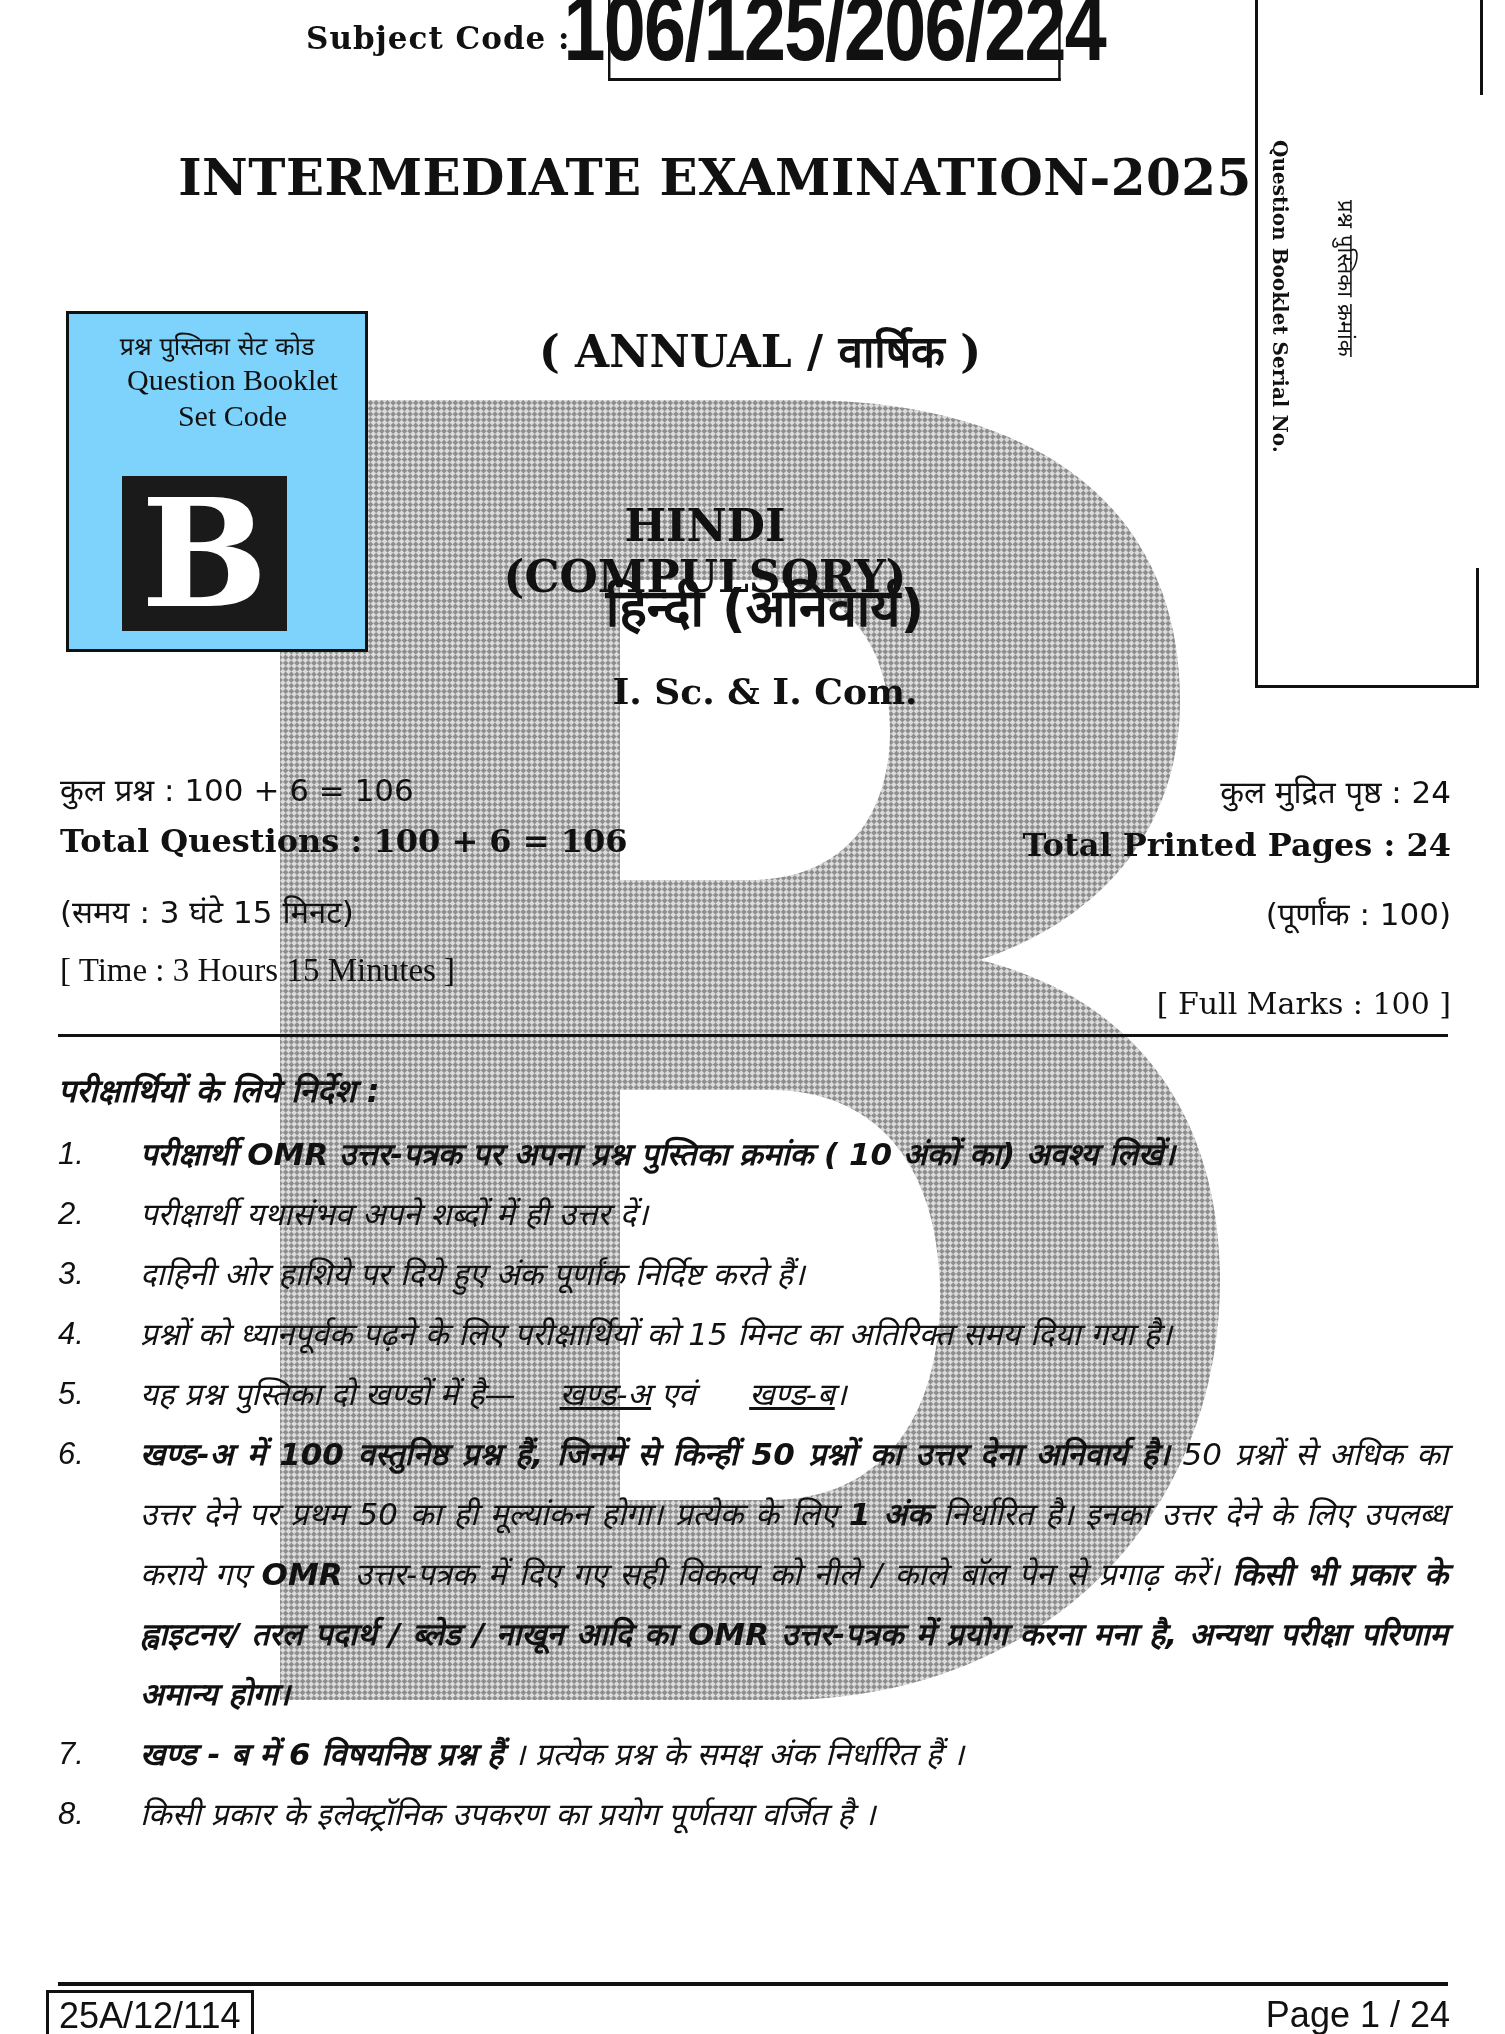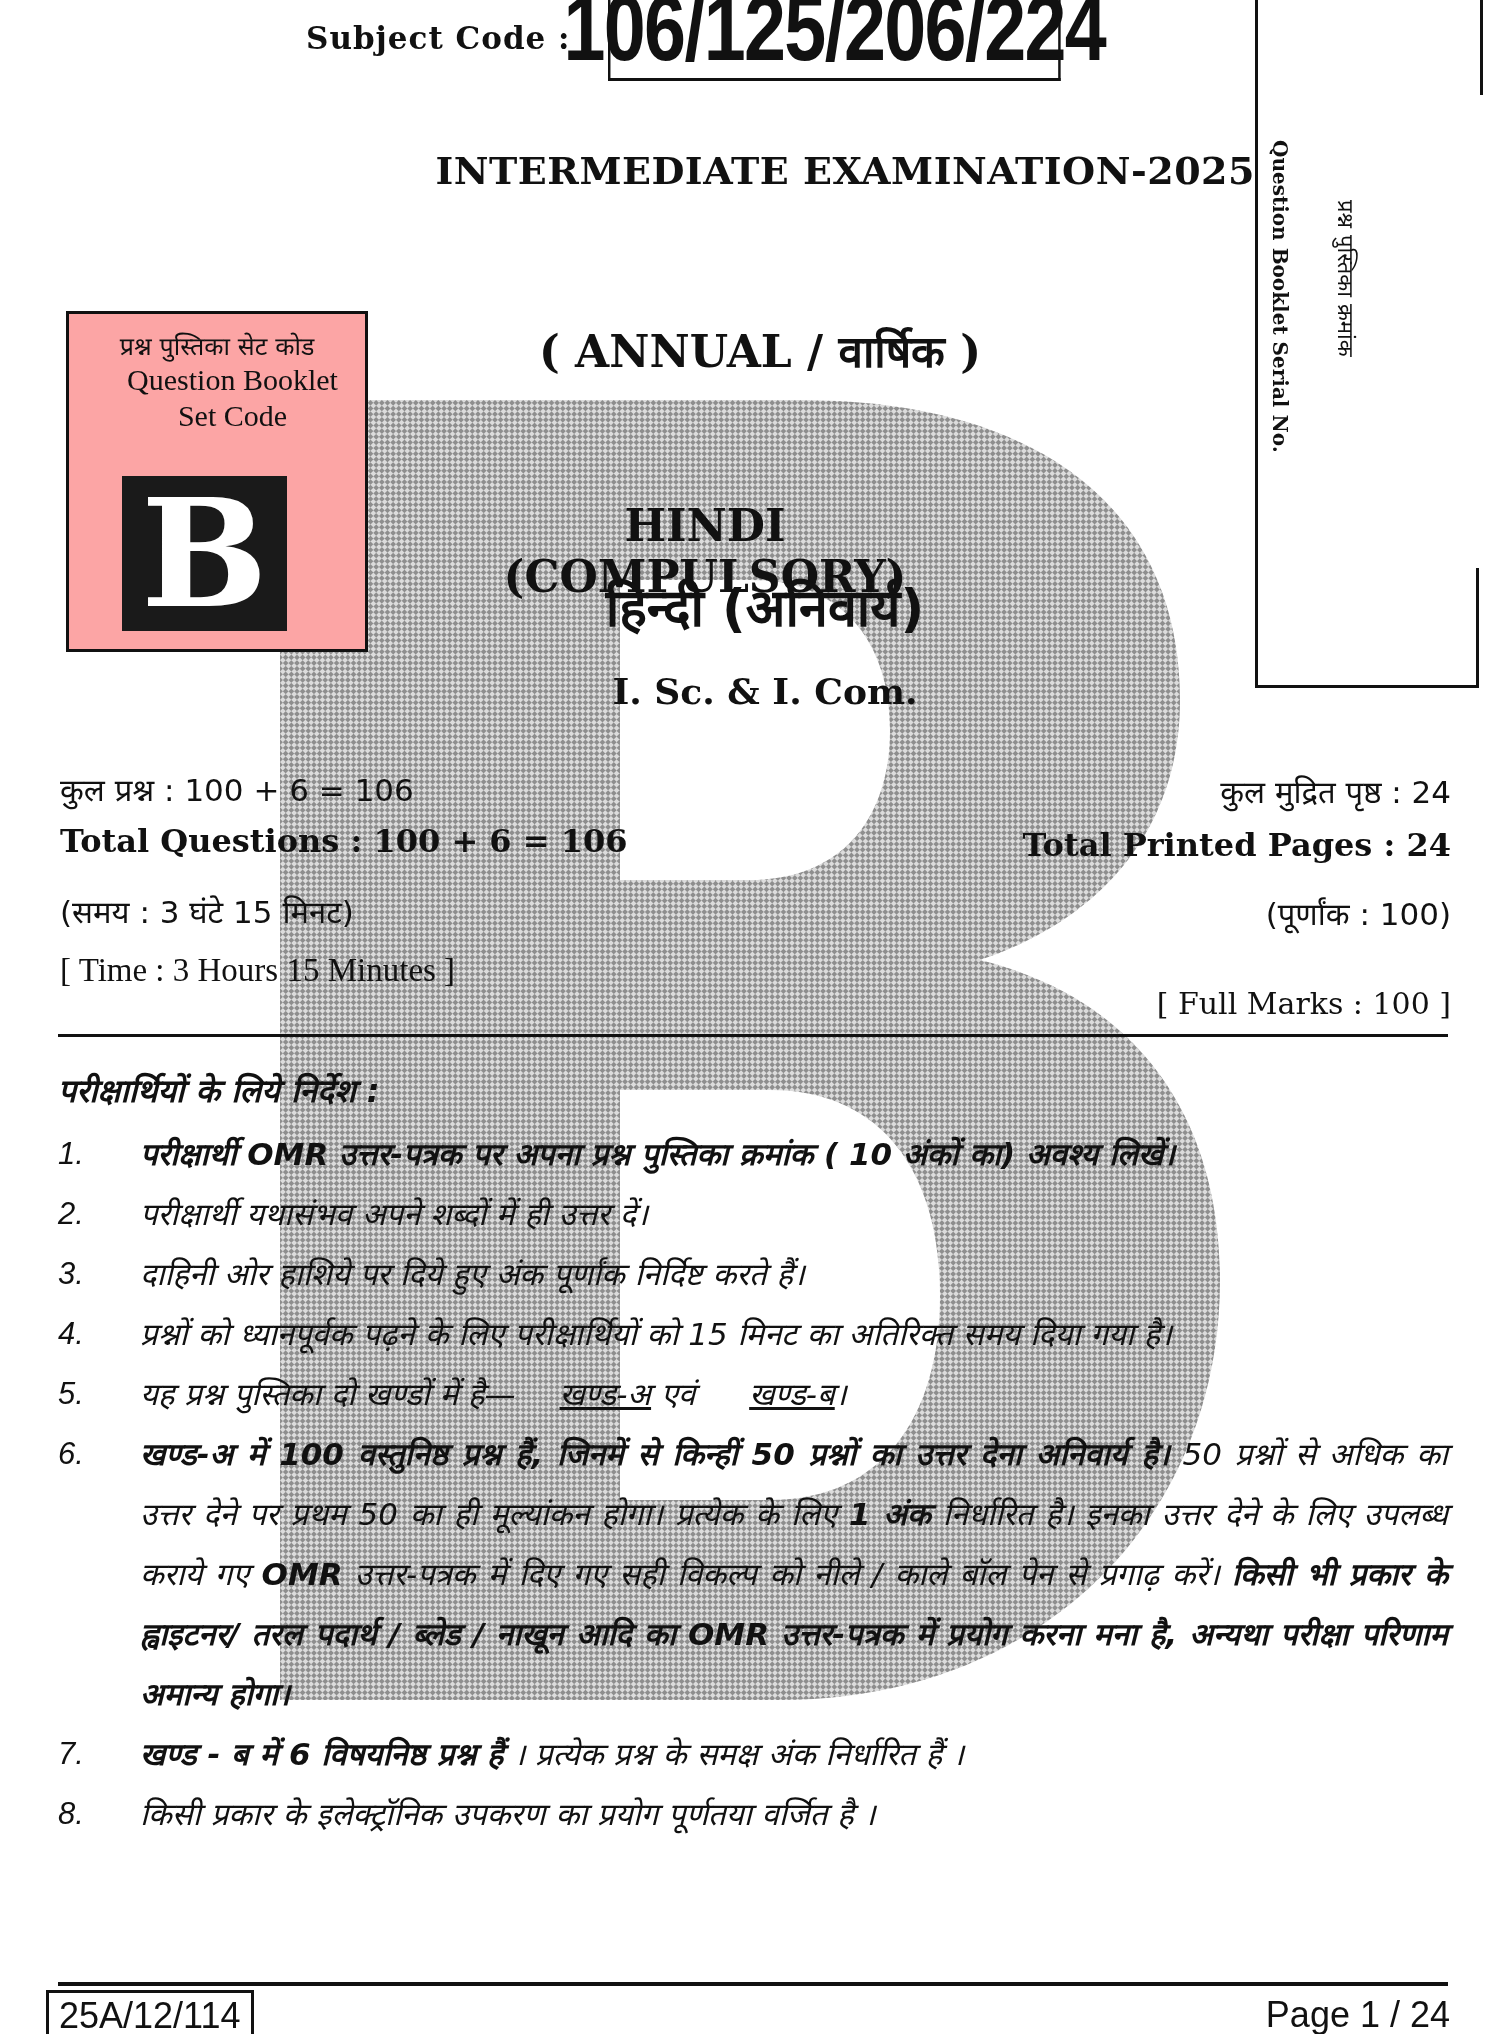--- a/index.html
+++ b/index.html
@@ -12,25 +12,25 @@
   .subject-label { left:306px; top:20px; font-family:"DejaVu Serif", serif; font-weight:bold; font-size:31px; letter-spacing:1px; }
   .subject-box { left:608px; top:-22px; width:546px; height:100px; border:3px solid #111; border-top:none; display:flex; align-items:center; justify-content:center; font-family:"Liberation Sans", sans-serif; font-weight:bold; font-size:92px; transform:scaleX(0.82); transform-origin:left center; letter-spacing:-2px; }
   .serial-box { left:1255px; top:-5px; width:218px; height:690px; border-left:3px solid #111; border-bottom:3px solid #111; }
   .serial-box::after { content:""; position:absolute; right:-3px; bottom:-3px; height:120px; border-right:3px solid #111; }
   .serial-right-line { left:1480px; top:0; height:95px; border-left:3px solid #111; }
   .serial-text { left:1262px; top:140px; width:60px; height:380px; }
   .serial-text .inner { position:absolute; left:0; top:0; transform:rotate(90deg) translate(0,-60px); transform-origin:left top; white-space:nowrap; }
   .serial-hi { font-family:"DejaVu Sans", sans-serif; font-size:22px; position:absolute; left:0; top:0; }
   .serial-en { font-family:"DejaVu Serif", serif; font-size:20px; font-weight:bold; position:absolute; left:0; top:30px; }
 
-  .title-en { left:175px; top:148px; width:1080px; text-align:right; font-family:"DejaVu Serif", serif; font-weight:bold; font-size:38px; letter-spacing:0.5px; }
+  .title-en { left:175px; top:148px; width:1080px; text-align:center; font-family:"DejaVu Serif", serif; font-weight:bold; font-size:50px; letter-spacing:0.5px; }
   .title-hi { left:420px; top:232px; width:680px; text-align:center; font-family:"DejaVu Sans", sans-serif; font-weight:bold; font-size:46px; }
   .title-type { left:470px; top:320px; width:580px; text-align:center; font-family:"DejaVu Serif", serif; font-weight:bold; font-size:44px; }
 
-  .setcode-box { left:66px; top:311px; width:296px; height:335px; border:3px solid #111; text-align:center; background:#fca5a5; }
+  .setcode-box { left:66px; top:311px; width:296px; height:335px; border:3px solid #111; text-align:center; background:#7dd3fc; }
   .setcode-hi { margin-top:14px; font-family:"DejaVu Sans", sans-serif; font-size:25px; }
   .setcode-en { font-family:"Liberation Serif", serif; font-size:30px; line-height:36px;padding-left:31px; }
   .setcode-letter { position:absolute; left:53px; top:162px; width:165px; height:155px; background:#1a1a1a; color:#fff; font-family:"DejaVu Serif", serif; font-weight:bold; font-size:150px; line-height:155px; text-align:center; }
 
   .subject-en { left:420px; top:500px; width:570px; text-align:center; font-family:"DejaVu Serif", serif; font-weight:bold; font-size:44px; }
   .subject-hi { left:440px; top:570px; width:650px; text-align:center; font-family:"DejaVu Sans", sans-serif; font-weight:bold; font-size:52px; }
   .stream { left:440px; top:670px; width:650px; text-align:center; font-family:"DejaVu Serif", serif; font-weight:bold; font-size:36px; }
 
   .meta { font-size:33px; }
   .meta-hi { font-family:"DejaVu Sans", sans-serif; font-size:31px; }

